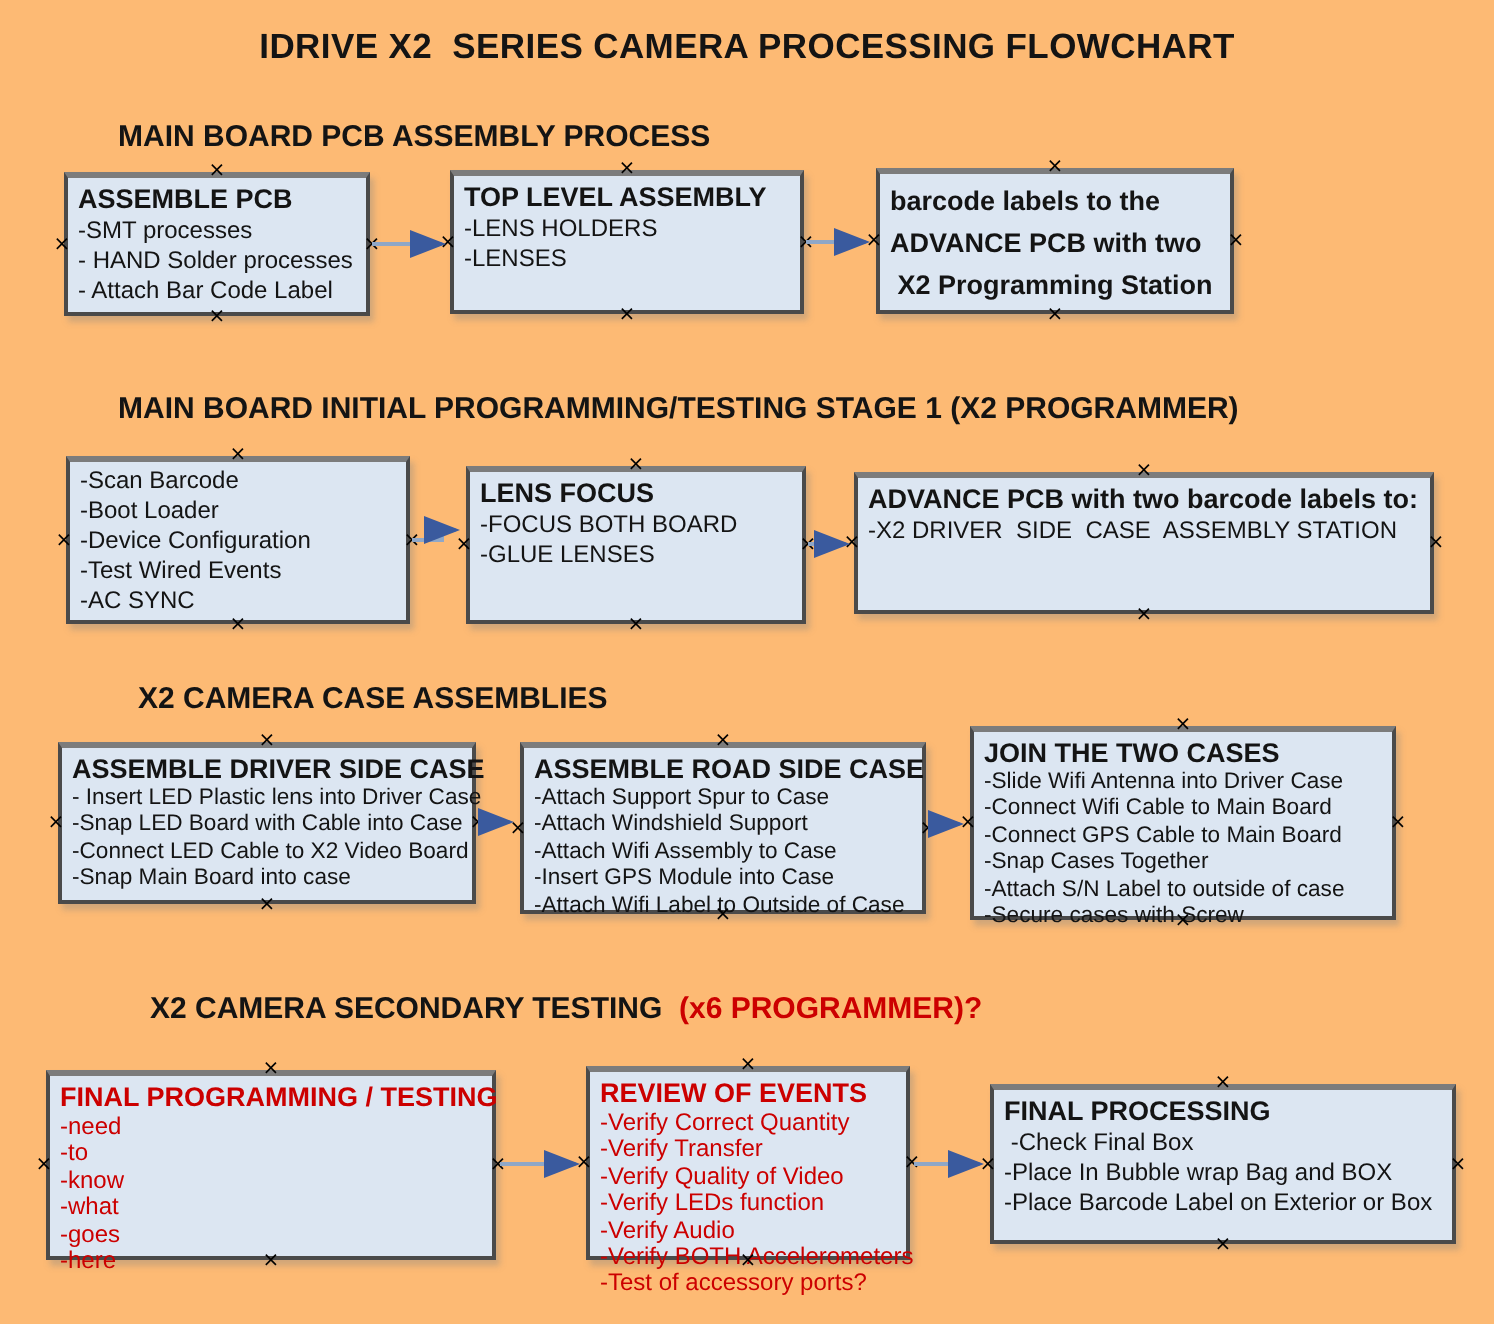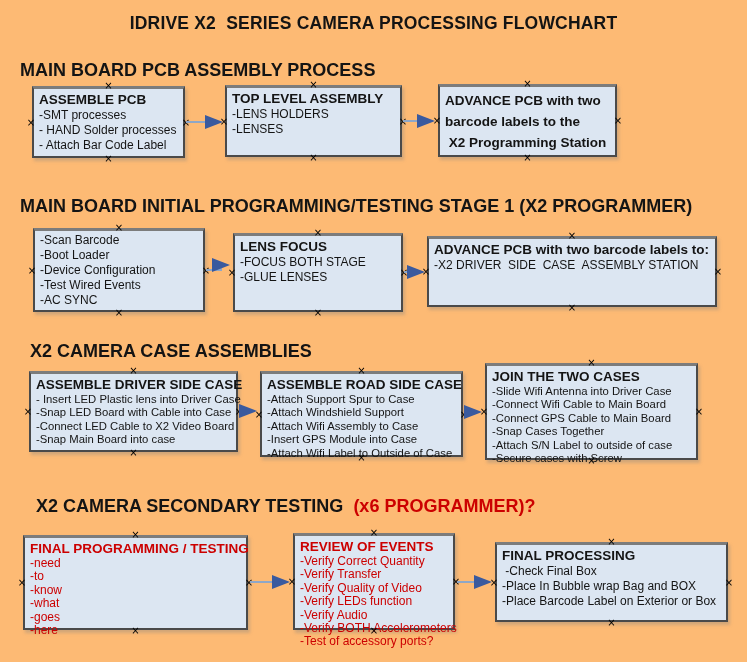--- a/index.html
+++ b/index.html
@@ -5,21 +5,21 @@
   html,body{margin:0;padding:0;background:#ffffff;}
   #canvas{
     position:relative;width:747px;height:662px;overflow:hidden;
     background:#fdba74;color:#141414;
     font-family:"Liberation Sans","DejaVu Sans",sans-serif;
   }
   .main-title{
     position:absolute;top:13px;left:0;width:747px;text-align:center;
     font-size:17.5px;font-weight:bold;white-space:pre;letter-spacing:.2px;
   }
-  .sec{position:absolute;font-size:18px;font-weight:bold;white-space:pre;}
+  .sec{position:absolute;font-size:15px;font-weight:bold;white-space:pre;margin-left:39px;}
   .sec .red-part{color:var(--red);}
   .pbox{
     position:absolute;box-sizing:border-box;
     background:var(--box-fill);
     border:2px solid var(--box-border);
     border-top:3px solid var(--box-border-top);
     box-shadow:2px 3px 3px rgba(130,130,130,.35);
     padding:2px 4px 0 5px;
   }
   .bt{font-weight:bold;font-size:13.5px;line-height:17px;white-space:pre;}
@@ -69,22 +69,22 @@
         <div class="bi">-LENS HOLDERS</div>
         <div class="bi">-LENSES</div>
       </div>
   <span class="h h-t">×</span>
       <span class="h h-b">×</span>
       <span class="h h-l">×</span>
       <span class="h h-r">×</span>
     </div>
   <div class="pbox" style="left:438px;top:84px;width:179px;height:73px;">
     <div>
+        <div class="bb">barcode labels to the</div>
         <div class="bb">ADVANCE PCB with two</div>
-        <div class="bb">barcode labels to the</div>
         <div class="bb"> X2 Programming Station</div>
       </div>
   <span class="h h-t">×</span>
       <span class="h h-b">×</span>
       <span class="h h-l">×</span>
       <span class="h h-r">×</span>
     </div>
 
   <div class="pbox" style="left:33px;top:228px;width:172px;height:84px;">
     <div>
@@ -95,21 +95,21 @@
         <div class="bi">-AC SYNC</div>
       </div>
   <span class="h h-t">×</span>
       <span class="h h-b">×</span>
       <span class="h h-l">×</span>
       <span class="h h-r">×</span>
     </div>
   <div class="pbox" style="left:233px;top:233px;width:170px;height:79px;">
     <div class="bt">LENS FOCUS</div>
     <div>
-        <div class="bi">-FOCUS BOTH STAGE</div>
+        <div class="bi">-FOCUS BOTH BOARD</div>
         <div class="bi">-GLUE LENSES</div>
       </div>
   <span class="h h-t">×</span>
       <span class="h h-b">×</span>
       <span class="h h-l">×</span>
       <span class="h h-r">×</span>
     </div>
   <div class="pbox" style="left:427px;top:236px;width:290px;height:71px;">
     <div class="bt">ADVANCE PCB with two barcode labels to:</div>
     <div>

